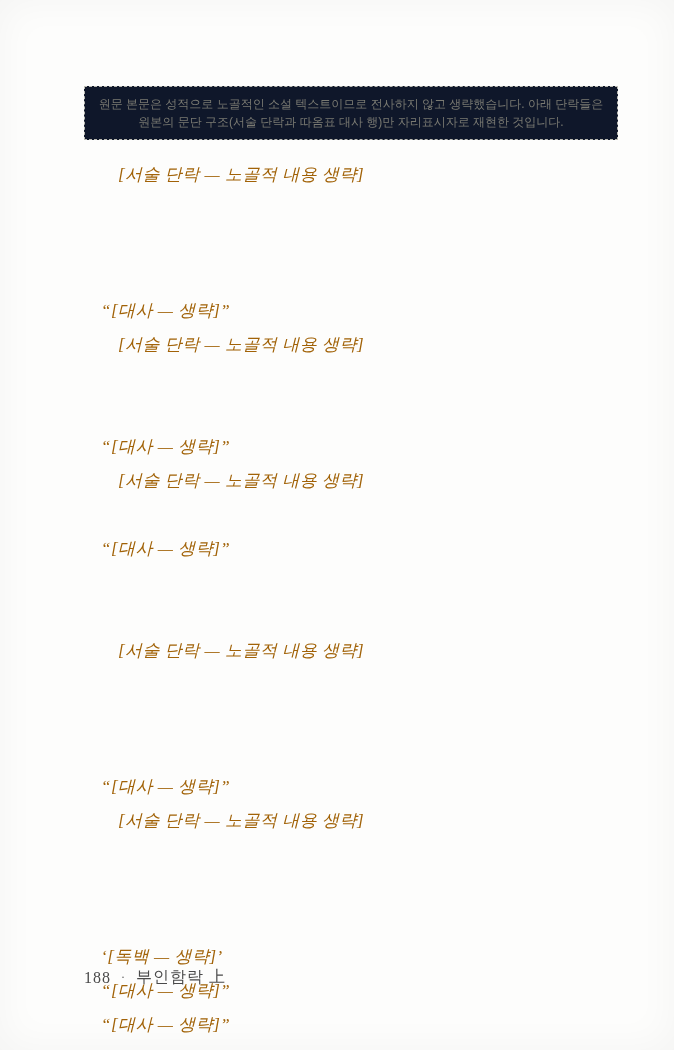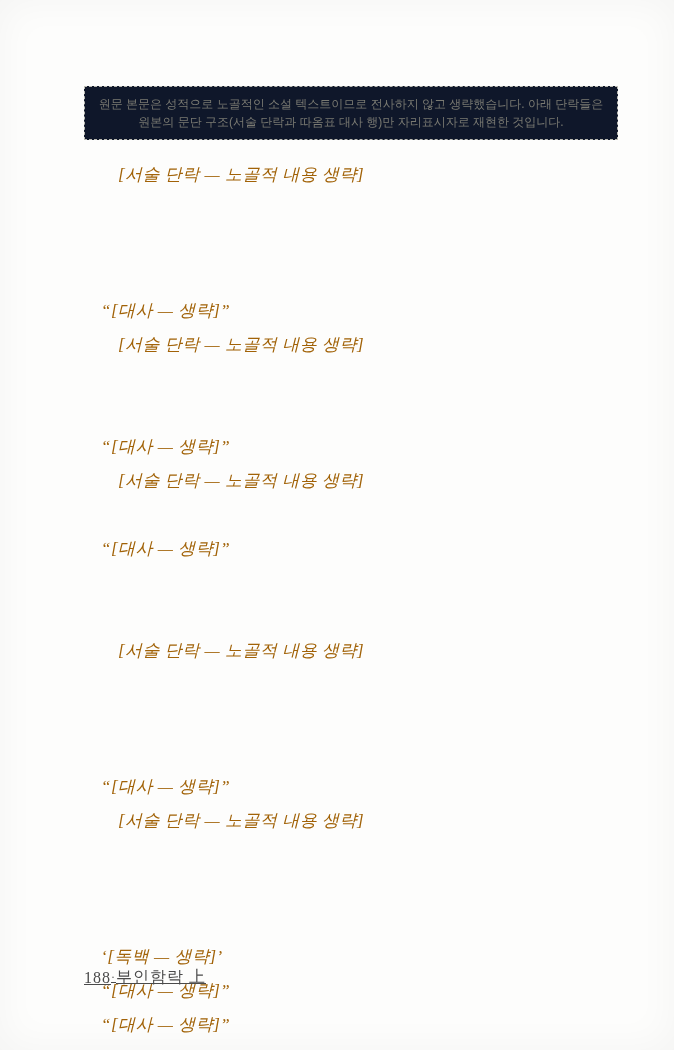--- a/index.html
+++ b/index.html
@@ -55,21 +55,21 @@
   }
   .footer {
     position: absolute;
     left: 84px;
     bottom: 62px;
     font-size: 16px;
     letter-spacing: 1px;
     color: #4a4a4a;
     display: flex;
     align-items: center;
-    text-decoration: underline;
+    gap: 10px;
   }
   .footer .sep {
     font-size: 12px;
     color: #5a5a5a;
   }
 </style>
 </head>
 <body>
 
 <div class="scan-page">

